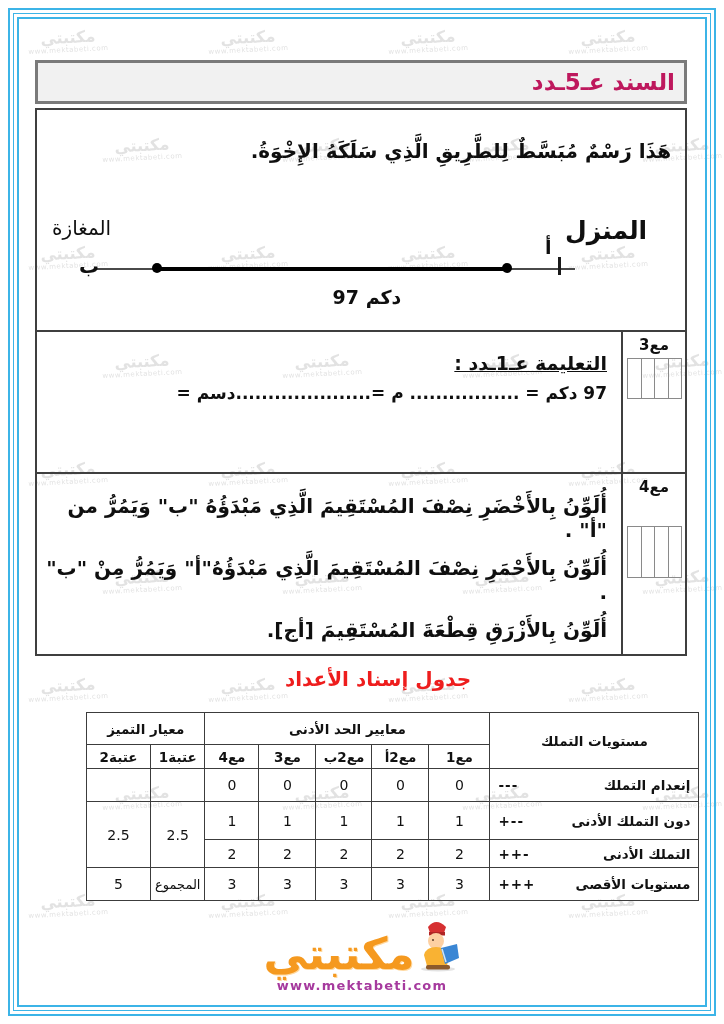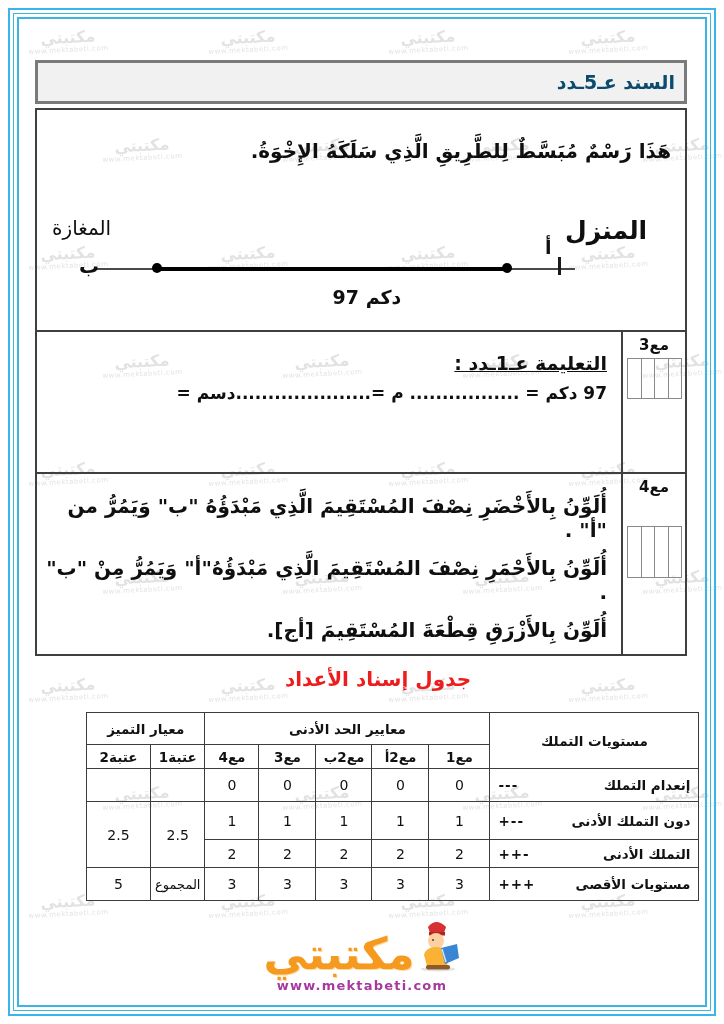--- a/index.html
+++ b/index.html
@@ -16,21 +16,21 @@
   
   #wm-layer{position:absolute;inset:0;z-index:0}
   .wm{position:absolute;color:#c6c6c6;opacity:.5;text-align:center;transform:rotate(-3deg);line-height:1.05}
   .wm b{display:block;font-size:16px;font-weight:bold}
   .wm i{display:block;font-style:normal;font-size:7px;letter-spacing:.5px}
 
   
   .header-box{position:absolute;left:35px;top:60px;width:652px;height:44px;background:#f1f1f1;
     border:3px solid #7a7a7a;box-sizing:border-box;display:flex;align-items:center;
     justify-content:flex-end;padding:0 9px;z-index:2}
-  .header-title{color:#0c4a6e;font-size:19px;font-weight:bold}
+  .header-title{color:#be185d;font-size:23px;font-weight:bold}
 
   
   .main-box{position:absolute;left:35px;top:108px;width:652px;height:548px;
     border:2px solid #3f3f3f;box-sizing:border-box;z-index:1}
   .section-a{position:absolute;top:0;left:0;right:0;height:220px}
   .section-b{position:absolute;top:220px;left:0;right:0;height:142px;border-top:2px solid #3f3f3f;box-sizing:border-box}
   .section-c{position:absolute;top:362px;left:0;right:0;bottom:0;border-top:2px solid #3f3f3f;box-sizing:border-box}
 
   .intro{padding:20px 14px 0 8px;text-align:right;font-size:20px;font-weight:bold;line-height:2.15}
 

